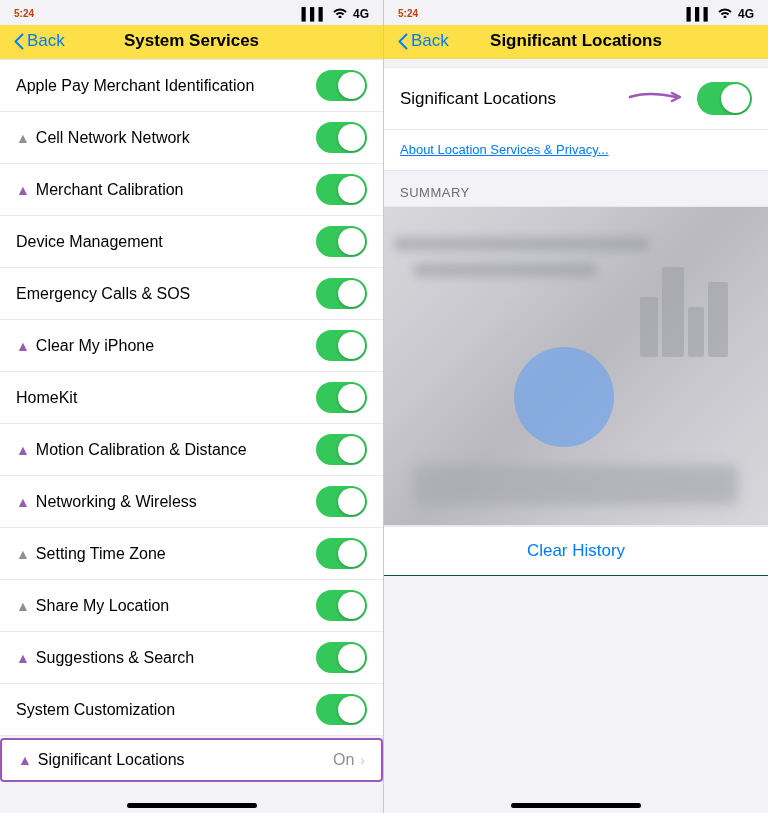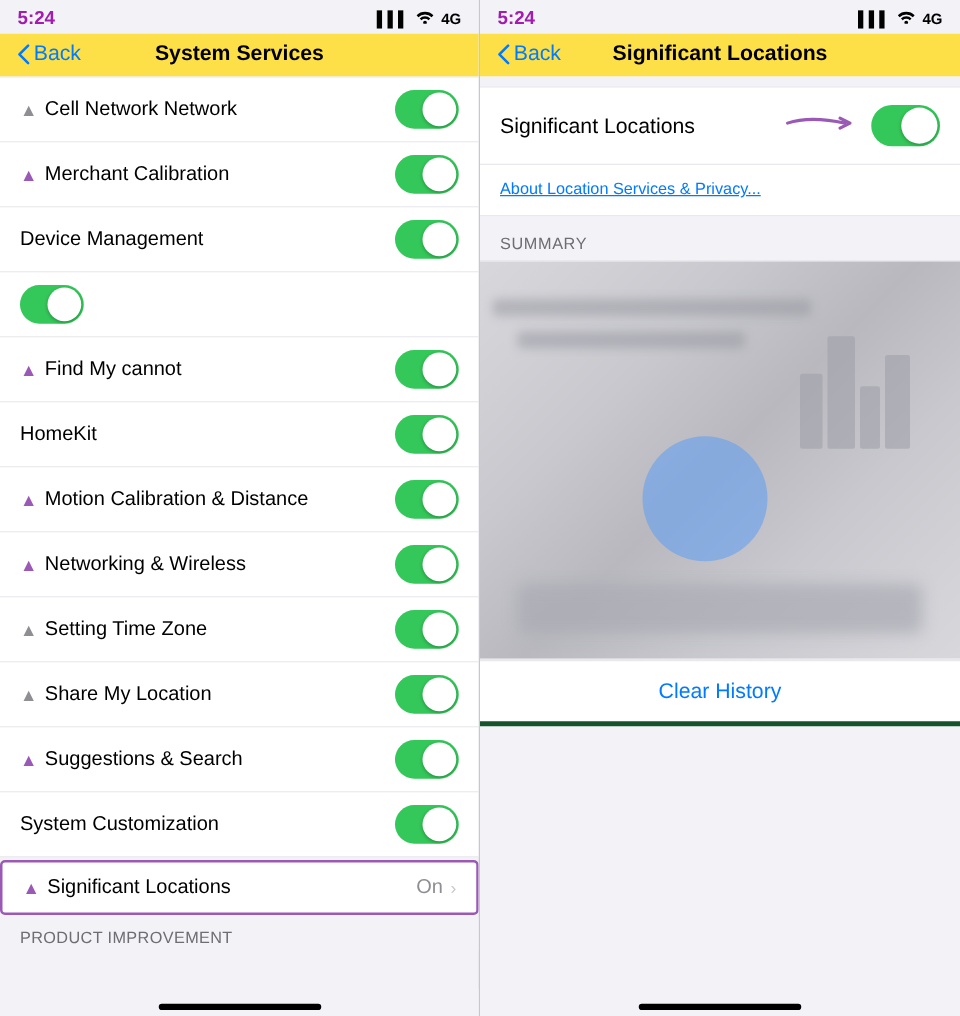--- a/index.html
+++ b/index.html
@@ -25,23 +25,23 @@
     }
 
     .status-bar {
       display: flex;
       align-items: center;
       justify-content: space-between;
       padding: 6px 14px 4px;
       background: #f2f2f7;
     }
     .status-time {
-      font-size: 15px;
+      font-size: 10px;
       font-weight: 600;
-      color: #a21caf;
+      color: #c2410c;
     }
     .status-icons {
       display: flex;
       gap: 5px;
       align-items: center;
       font-size: 12px;
       color: #000;
     }
 
     .nav-bar {
@@ -343,21 +343,21 @@
       right: 30px;
       height: 40px;
       background: rgba(170,170,180,0.7);
       border-radius: 6px;
       filter: blur(6px);
     }
 
     .clear-history-btn {
       background: #fff;
       border-top: 1px solid #e8e8ed;
-      border-bottom: 4px solid #14532d;
+      border-bottom: 1px solid #14532d;
       padding: 14px 16px;
       text-align: center;
       cursor: pointer;
     }
     .clear-history-text {
       font-size: 17px;
       color: #007aff;
     }
   </style>
 </head>
@@ -387,20 +387,30 @@
     </div>
     <span class="nav-title">System Services</span>
   </div>
 
   <div class="scroll-area">
     <div class="section-group">
 
       <div id="left-rows-container">
           <div class="list-row">
             <div class="row-left">
+              <span class="row-label">Apple Pay Merchant Identification</span>
+            </div>
+            <div class="row-right">
+              <div class="toggle on">
+                <div class="toggle-thumb"></div>
+              </div>
+            </div>
+          </div>
+          <div class="list-row">
+            <div class="row-left">
               <span class="loc-arrow gray">▲</span>
               <span class="row-label">Cell Network Network</span>
             </div>
             <div class="row-right">
               <div class="toggle on">
                 <div class="toggle-thumb"></div>
               </div>
             </div>
           </div>
           <div class="list-row">
@@ -418,30 +428,33 @@
             <div class="row-left">
               <span class="row-label">Device Management</span>
             </div>
             <div class="row-right">
               <div class="toggle on">
                 <div class="toggle-thumb"></div>
               </div>
             </div>
           </div>
           <div class="list-row">
+            <div class="row-left">
+              <span class="row-label">Emergency Calls &amp; SOS</span>
+            </div>
             <div class="row-right">
               <div class="toggle on">
                 <div class="toggle-thumb"></div>
               </div>
             </div>
           </div>
           <div class="list-row">
             <div class="row-left">
               <span class="loc-arrow purple">▲</span>
-              <span class="row-label">Find My cannot</span>
+              <span class="row-label">Clear My iPhone</span>
             </div>
             <div class="row-right">
               <div class="toggle on">
                 <div class="toggle-thumb"></div>
               </div>
             </div>
           </div>
           <div class="list-row">
             <div class="row-left">
               <span class="row-label">HomeKit</span>

